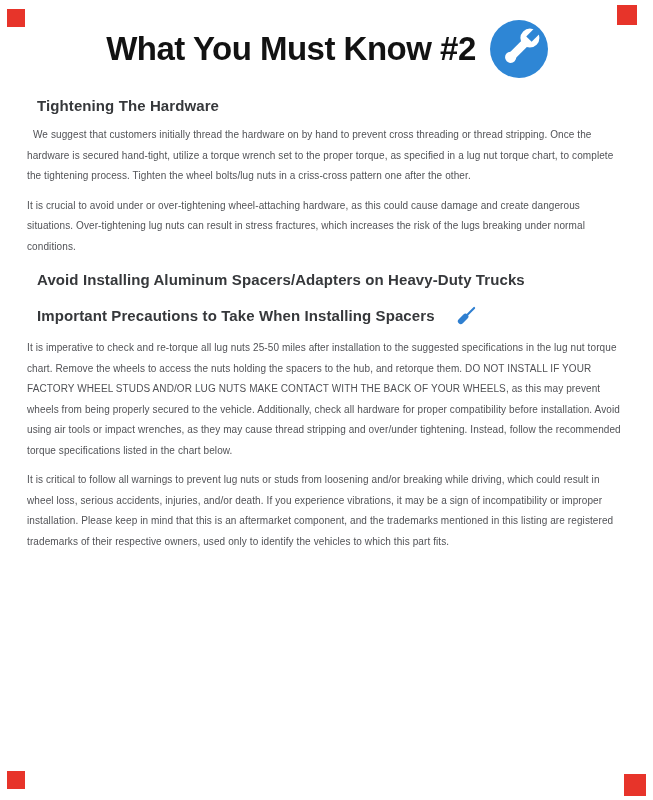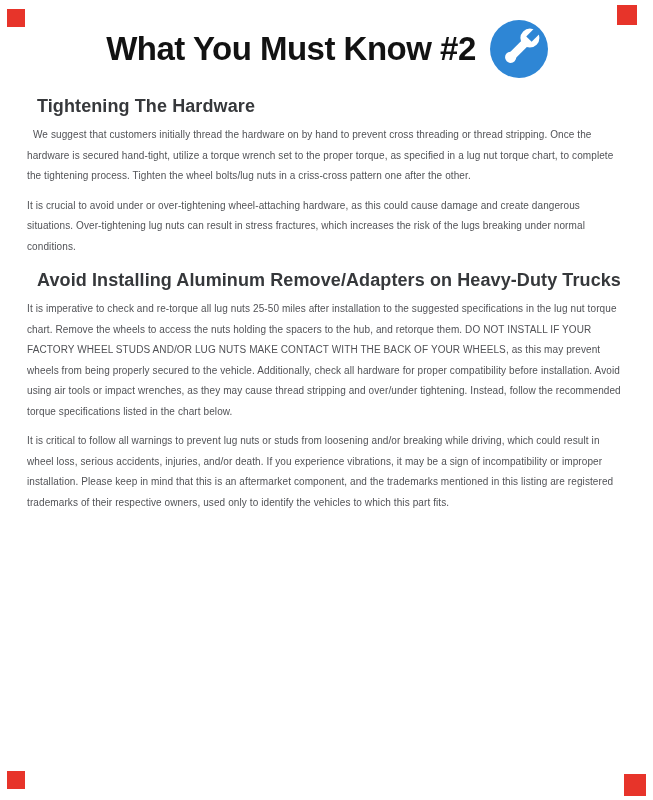--- a/index.html
+++ b/index.html
@@ -50,21 +50,21 @@
     width: 58px;
     height: 58px;
     flex: 0 0 auto;
     display: inline-block;
   }
 
   
   .section-heading {
     margin: 13px 0 0 0;
     padding-left: 10px;
-    font-size: 18px;
+    font-size: 15px;
     font-weight: 700;
     color: #36383b;
     line-height: 20px;
     letter-spacing: 0.1px;
     display: flex;
     align-items: center;
   }
   .section-heading.first {
     margin-top: 18px;
   }
@@ -113,22 +113,33 @@
   <section>
     <h2 class="section-heading first">
       <span>Tightening The Hardware</span>
     </h2>
     <p class="body-par indent-first"> We suggest that customers initially thread the hardware on by hand to prevent cross threading or thread stripping. Once the hardware is secured hand-tight, utilize a torque wrench set to the proper torque, as specified in a lug nut torque chart, to complete the tightening process. Tighten the wheel bolts/lug nuts in a criss-cross pattern one after the other.</p>
     <p class="body-par">It is crucial to avoid under or over-tightening wheel-attaching hardware, as this could cause damage and create dangerous situations. Over-tightening lug nuts can result in stress fractures, which increases the risk of the lugs breaking under normal conditions.</p>
   </section>
 
   <section>
     <h2 class="section-heading">
-      <span>Avoid Installing Aluminum Remove/Adapters on Heavy-Duty Trucks</span>
+      <span>Avoid Installing Aluminum Spacers/Adapters on Heavy-Duty Trucks</span>
     </h2>
   </section>
 
   <section>
+    <h2 class="section-heading">
+      <span>Important Precautions to Take When Installing Spacers</span>
+      <span class="heading-tool-icon">
+        <svg viewBox="0 0 24 24" width="26" height="26" aria-hidden="true">
+          <g transform="rotate(45 12 12)" fill="#2F7FD0">
+            <rect x="11.1" y="0.5" width="1.9" height="10" rx="0.9"></rect>
+            <rect x="9.3" y="10" width="5.4" height="11.5" rx="2.7"></rect>
+          </g>
+        </svg>
+      </span>
+    </h2>
     <p class="body-par">It is imperative to check and re-torque all lug nuts 25-50 miles after installation to the suggested specifications in the lug nut torque chart. Remove the wheels to access the nuts holding the spacers to the hub, and retorque them. DO NOT INSTALL IF YOUR FACTORY WHEEL STUDS AND/OR LUG NUTS MAKE CONTACT WITH THE BACK OF YOUR WHEELS, as this may prevent wheels from being properly secured to the vehicle. Additionally, check all hardware for proper compatibility before installation. Avoid using air tools or impact wrenches, as they may cause thread stripping and over/under tightening. Instead, follow the recommended torque specifications listed in the chart below.</p>
     <p class="body-par">It is critical to follow all warnings to prevent lug nuts or studs from loosening and/or breaking while driving, which could result in wheel loss, serious accidents, injuries, and/or death. If you experience vibrations, it may be a sign of incompatibility or improper installation. Please keep in mind that this is an aftermarket component, and the trademarks mentioned in this listing are registered trademarks of their respective owners, used only to identify the vehicles to which this part fits.</p>
   </section>
 
 </div>
 
 </body></html>

